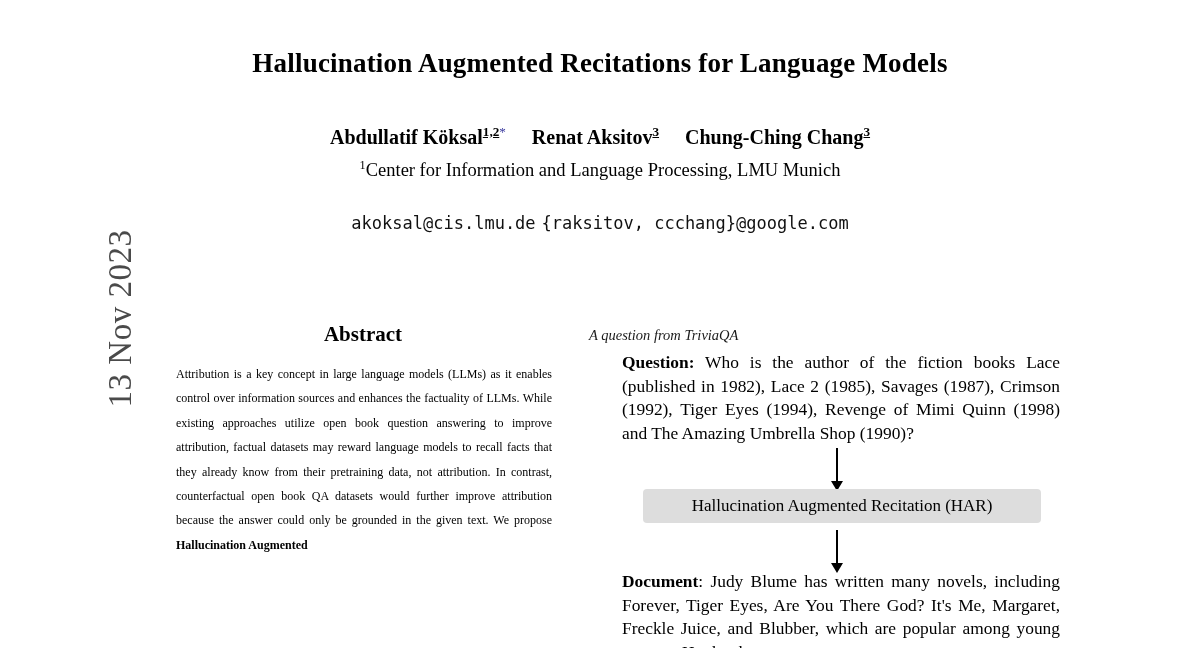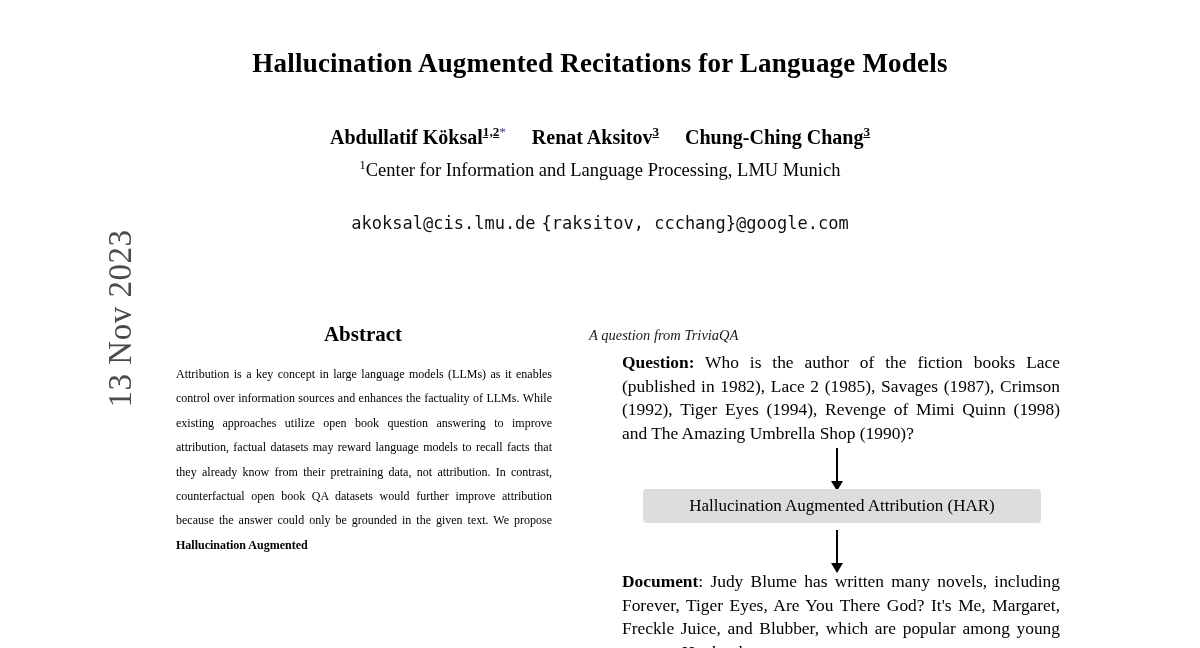--- a/index.html
+++ b/index.html
@@ -200,20 +200,20 @@
   <div id="emails"><span>akoksal@cis.lmu.de</span><span class="e2">{raksitov, ccchang}@google.com</span></div>
   <div id="abstract-body"><span>Attribution is a key concept in large language models (LLMs) as it enables control over information sources and enhances the factuality of LLMs. While existing approaches utilize open book question answering to improve attribution, factual datasets may reward language models to recall facts that they already know from their pretraining data, not attribution. In contrast, counterfactual open book QA datasets would further improve attribution because the answer could only be grounded in the given text. We propose </span><b>Hallucination Augmented</b><span></span></div>
 
   <div id="fig-caption-top">A question from TriviaQA</div>
 
   <div id="fig-question"><b>Question:</b><span> Who is the author of the fiction books Lace (published in 1982), Lace 2 (1985), Savages (1987), Crimson (1992), Tiger Eyes (1994), Revenge of Mimi Quinn (1998) and The Amazing Umbrella Shop (1990)?</span></div>
 
   <div class="arrow" id="arrow1"></div>
 
   <div id="har-box">
-      <span>Hallucination Augmented Attribution (HAR)</span>
+      <span>Hallucination Augmented Recitation (HAR)</span>
     </div>
 
   <div class="arrow" id="arrow2"></div>
 
   <div id="fig-document"><b>Document</b><span>: Judy Blume has written many novels, including Forever, Tiger Eyes, Are You There God? It's Me, Margaret, Freckle Juice, and Blubber, which are popular among young women. Her books are so</span></div>
 
 </div>
 
 </body></html>

